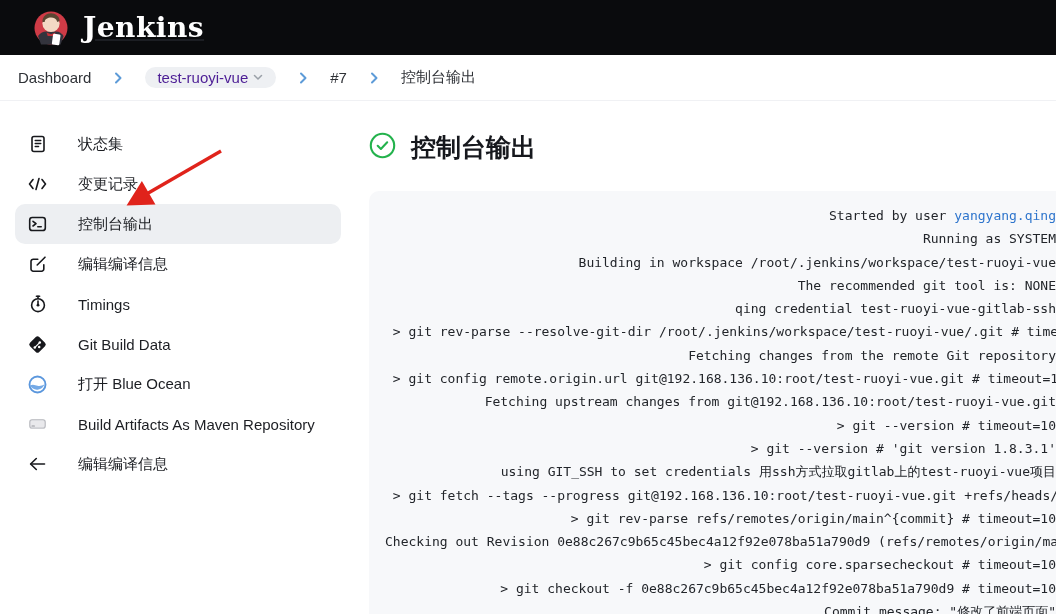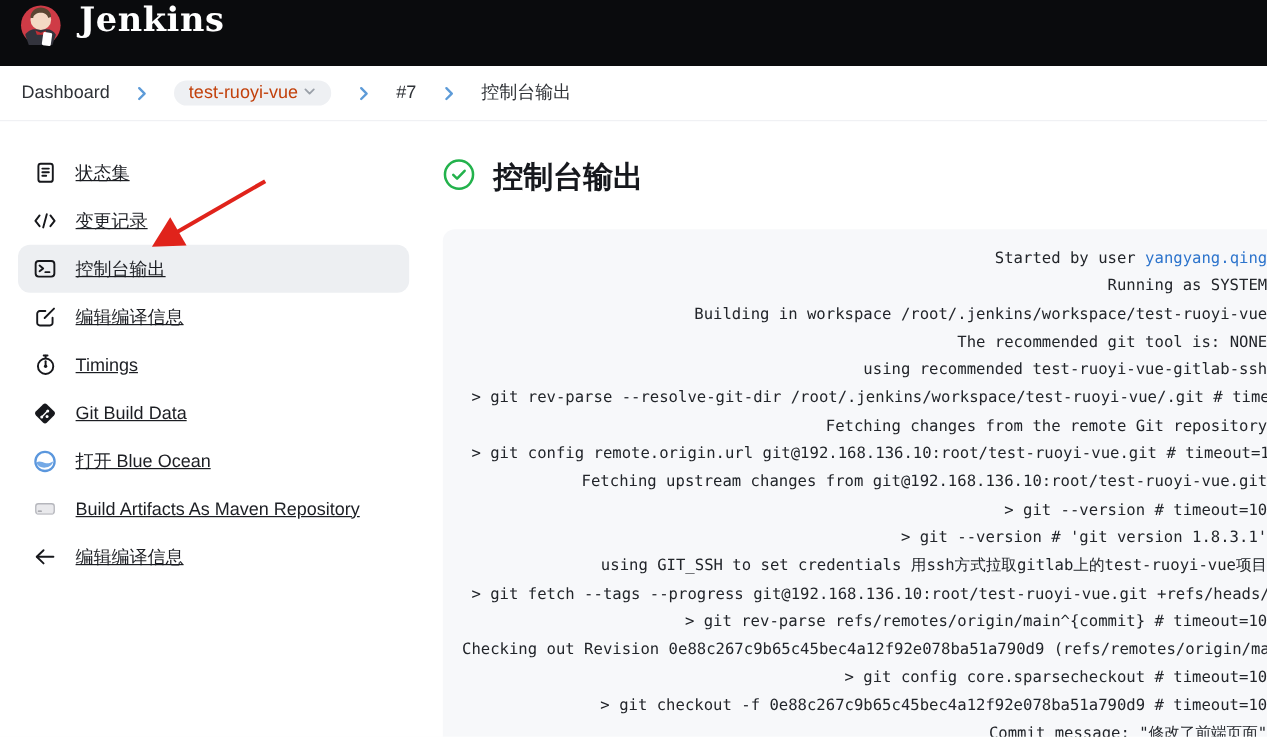--- a/index.html
+++ b/index.html
@@ -9,22 +9,24 @@
     background:#ffffff;
     font-family:"Liberation Sans", sans-serif;
     color:#1c1e23;
   }
 
   
   .topbar {
     height:55px;
     background:#0a0b0d;
     display:flex;
-    padding-left:14px;
+    align-items:center;
+    padding-left:31px;
     gap:12px;
+    text-decoration:underline;
   }
   .logo-wrap { width:40px; height:42px; display:flex; align-items:center; }
   .app-title {
     font-family:"DejaVu Serif", serif;
     font-weight:bold;
     font-size:28px;
     color:#ffffff;
     letter-spacing:0.5px;
   }
 
@@ -42,42 +44,41 @@
   }
   .bc-link { color:#2f3237; text-decoration:none; cursor:pointer; }
   .bc-sep { display:flex; align-items:center; margin:0 2px; }
   .bc-pill {
     display:flex; align-items:center; gap:4px;
     background:#eef0f3;
     border:none;
     border-radius:14px;
     padding:2px 12px;
     font-size:15px;
-    color:#c2410c;
+    color:#4c1d95;
     cursor:pointer;
     font-family:inherit;
   }
   .bc-current { color:#2f3237; }
 
   
   .layout { display:flex; height:513px; }
   .sidebar { width:356px; padding-top:23px; flex-shrink:0; }
   .side-item {
     height:40px;
     display:flex;
     align-items:center;
-    gap:15px;
+    gap:30px;
     margin:0 15px;
     padding:0 12px;
     border-radius:10px;
     font-size:15px;
     color:#1c1e23;
     cursor:pointer;
     white-space:nowrap;
-    text-decoration:underline;
   }
   .side-item.selected { background:#edeff2; }
   .side-icon { width:21px; height:21px; display:flex; align-items:center; justify-content:center; flex-shrink:0; }
 
   
   .main { flex:1; position:relative; min-width:0; }
   .page-heading {
     margin:30px 0 0 13px;
     display:flex;
     align-items:center;
@@ -255,21 +256,21 @@
         </svg>
       </span>
       <h1>控制台输出</h1>
     </div>
 
     <div class="console" id="console">
         <div class="line"><span>Started by user </span><a>yangyang.qing</a></div>
         <div class="line"><span>Running as SYSTEM</span></div>
         <div class="line"><span>Building in workspace /root/.jenkins/workspace/test-ruoyi-vue</span></div>
         <div class="line"><span>The recommended git tool is: NONE</span></div>
-        <div class="line"><span>using recommended test-ruoyi-vue-gitlab-ssh</span></div>
+        <div class="line"><span>qing credential test-ruoyi-vue-gitlab-ssh</span></div>
         <div class="line"><span> &gt; git rev-parse --resolve-git-dir /root/.jenkins/workspace/test-ruoyi-vue/.git # timeout=10</span></div>
         <div class="line"><span>Fetching changes from the remote Git repository</span></div>
         <div class="line"><span> &gt; git config remote.origin.url git@192.168.136.10:root/test-ruoyi-vue.git # timeout=10</span></div>
         <div class="line"><span>Fetching upstream changes from git@192.168.136.10:root/test-ruoyi-vue.git</span></div>
         <div class="line"><span> &gt; git --version # timeout=10</span></div>
         <div class="line"><span> &gt; git --version # 'git version 1.8.3.1'</span></div>
         <div class="line"><span>using GIT_SSH to set credentials 用ssh方式拉取gitlab上的test-ruoyi-vue项目</span></div>
         <div class="line"><span> &gt; git fetch --tags --progress git@192.168.136.10:root/test-ruoyi-vue.git +refs/heads/*</span></div>
         <div class="line"><span> &gt; git rev-parse refs/remotes/origin/main^{commit} # timeout=10</span></div>
         <div class="line"><span>Checking out Revision 0e88c267c9b65c45bec4a12f92e078ba51a790d9 (refs/remotes/origin/main</span></div>

